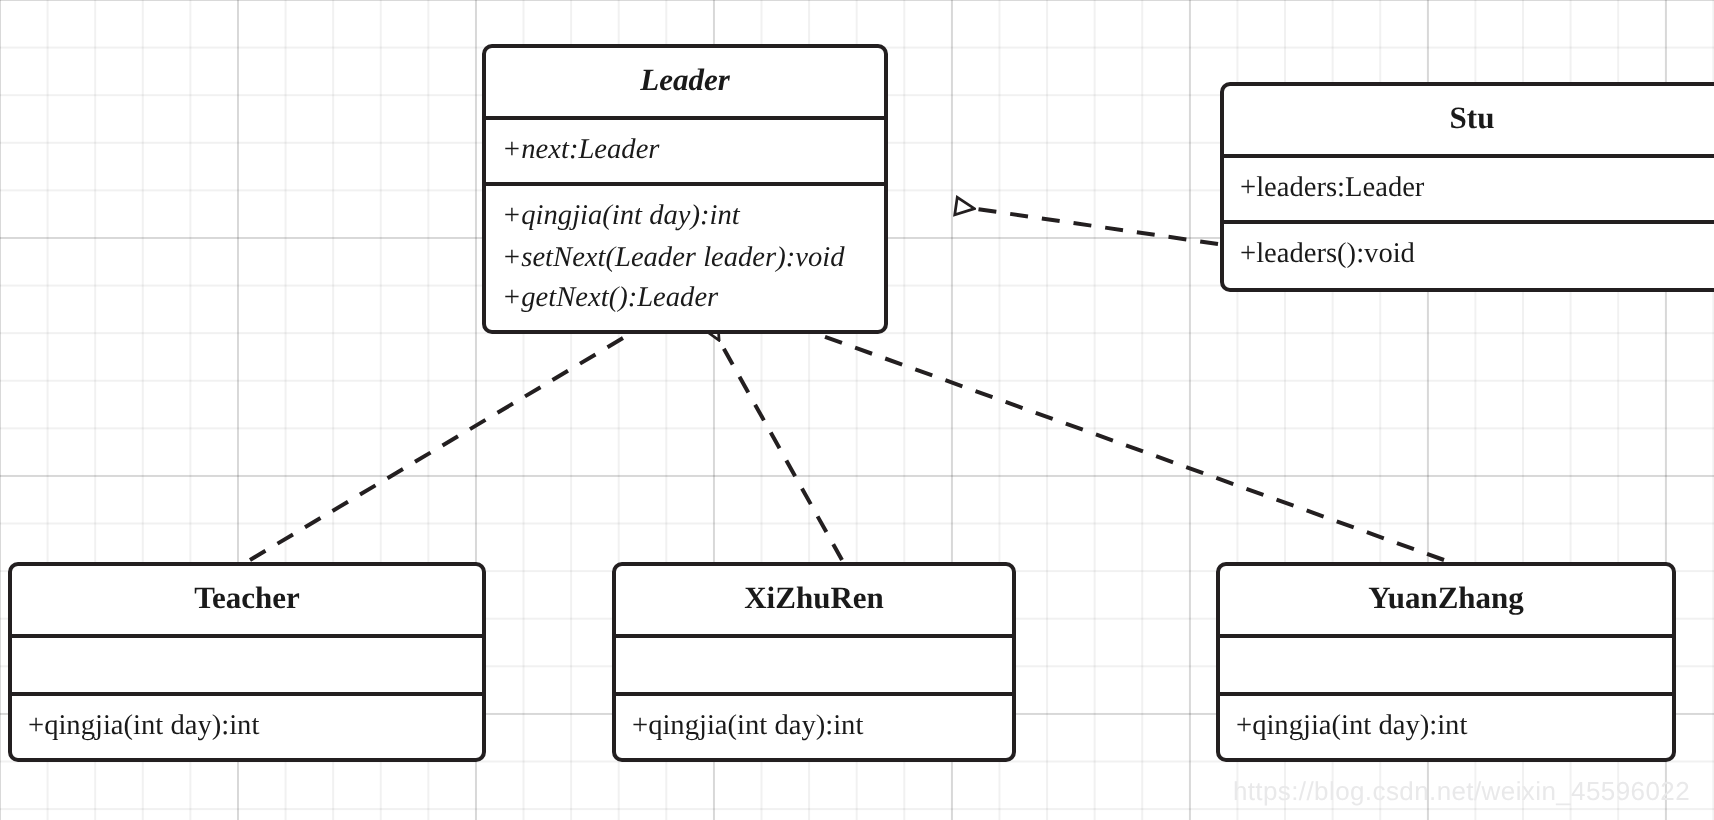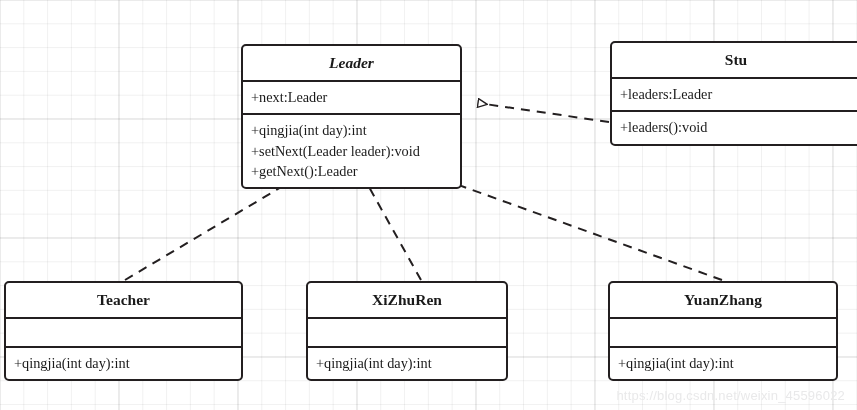--- a/index.html
+++ b/index.html
@@ -67,28 +67,29 @@
     padding: 5px 0 6px 0;
   }
   .member {
     font-size: 14.3px;
     line-height: 1.42;
     color: #1a1a1a;
     padding: 0 8px;
     white-space: nowrap;
   }
   .abstract .member {
+    font-style: italic;
   }
   .members.empty {
     height: 29px;
     padding: 0;
   }
 
   
-  #cls-leader    { left: 241px; top: 44px;  width: 221px; }
+  #cls-leader    { left: 241px; top: 22px;  width: 203px; }
   #cls-stu       { left: 610px; top: 41px;  width: 252px; }
   #cls-teacher   { left: 4px;   top: 281px; width: 239px; }
   #cls-xizhuren  { left: 306px; top: 281px; width: 202px; }
   #cls-yuanzhang { left: 608px; top: 281px; width: 230px; }
 
   #edges {
     position: absolute;
     left: 0;
     top: 0;
     width: 857px;

